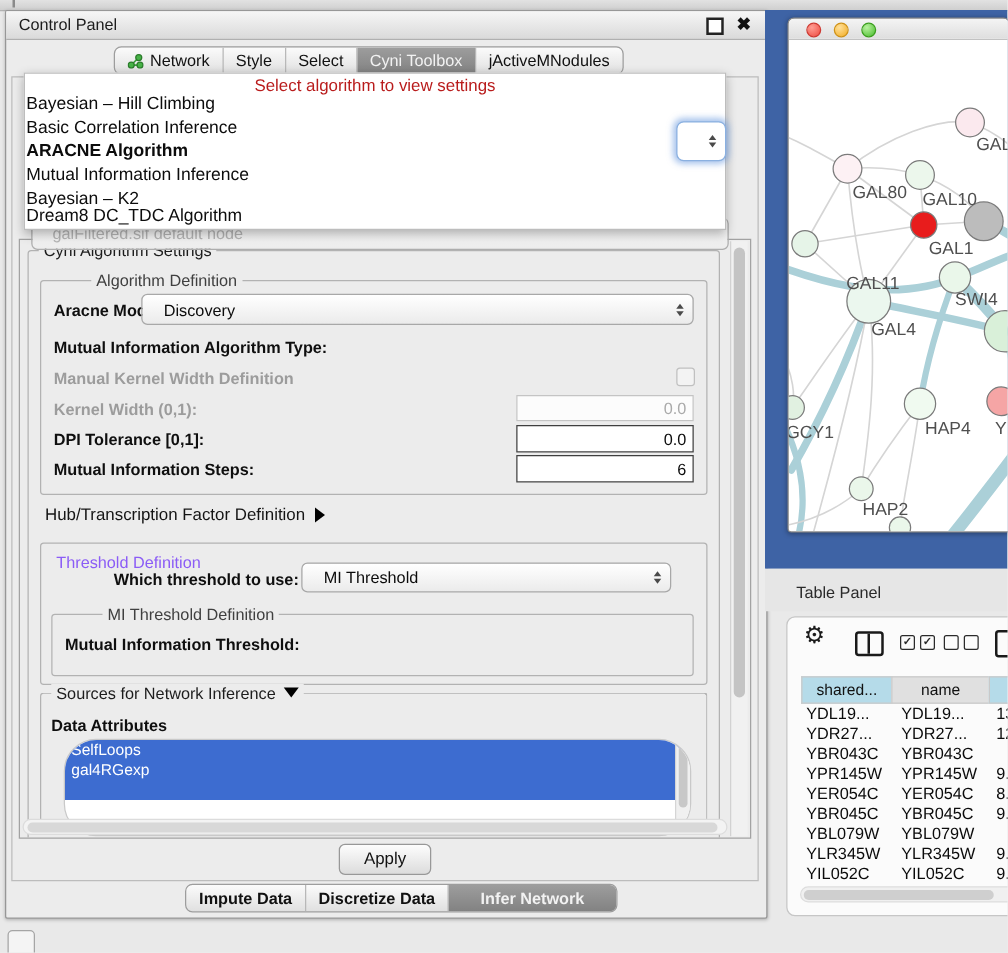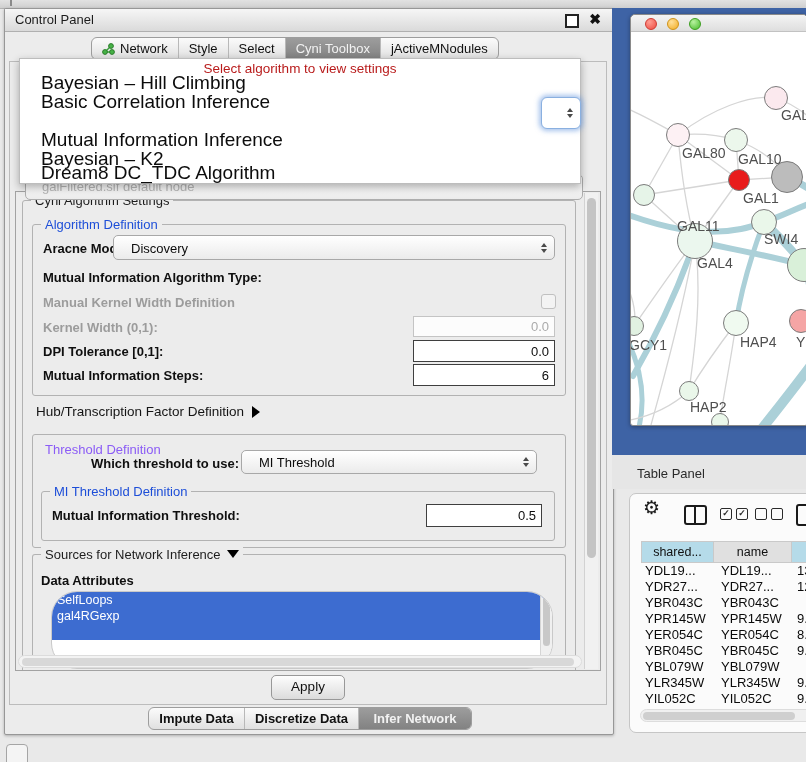--- a/index.html
+++ b/index.html
@@ -31,33 +31,33 @@
   .contentwrap{left:4px;top:52px;width:596px;height:642px;border:1px solid #bcbcbc;background:#ececec;}
 
   
   .ghost-combo{left:20px;top:165px;width:556px;height:24px;border:1px solid #adadad;border-radius:5px;background:linear-gradient(#fff,#ececec);z-index:5;}
   .ghost-combo span{position:absolute;left:16px;top:4px;font-size:13px;color:#b5b5b5;}
   .focus-combo{left:536px;top:88px;width:38px;height:30px;border:1px solid #8ab0e0;border-radius:6px;background:#fff;box-shadow:0 0 5px 2px rgba(95,145,220,.55);z-index:35;}
 
   
   .dropdown{left:14px;top:49px;width:560px;height:124px;background:#fff;border:1px solid #bdbdbd;box-shadow:0 3px 8px rgba(0,0,0,.30);z-index:30;}
   .dd-placeholder{left:0;top:2px;width:100%;text-align:center;font-size:13.5px;color:#b91c1c;}
-  .dd-item{left:0;width:100%;height:19px;line-height:19px;padding-left:21px;font-size:19px;color:#0c0c0c;box-sizing:border-box;}
+  .dd-item{left:0;width:100%;height:19px;line-height:19px;padding-left:1px;font-size:14px;color:#0c0c0c;box-sizing:border-box;}
   .dd-item.bold{font-weight:bold;}
 
   
   .scrollpanel{left:10px;top:182px;width:584px;height:478px;border:1px solid #a2a2a2;background:#ececec;overflow:hidden;}
   .vsb{left:568px;top:1px;width:13px;height:476px;background:#f1f1f1;border-left:1px solid #d2d2d2;z-index:20;}
   .vsb-thumb{left:2px;top:5px;width:9px;height:360px;background:#c4c4c4;border-radius:5px;}
   .hsb{left:2px;top:463px;width:564px;height:13px;background:#f3f3f3;border:1px solid #dcdcdc;border-radius:7px;z-index:20;box-sizing:border-box;}
   .hsb-thumb{left:3px;top:1.5px;width:552px;height:8px;background:#d8d8d8;border-radius:5px;}
 
   .group{position:absolute;border:1px solid #b2b2b2;border-radius:3px;}
   .gt{position:absolute;top:-8px;left:8px;background:#ececec;padding:0 4px;font-size:13px;color:#1d1d1d;white-space:nowrap;}
-  .gt.blue{color:#1d4ed8;}
+  .gt.blue{color:#404040;margin-left:32px;}
   .gt.green{color:#8b5cf6;margin-top:15px;}
 
   .blabel{position:absolute;font-size:13px;font-weight:bold;color:#0f0f0f;white-space:nowrap;}
   .dlabel{position:absolute;font-size:13px;font-weight:bold;color:#9c9c9c;white-space:nowrap;}
 
   .combo{position:absolute;border:1px solid #a8a8a8;border-radius:5px;background:linear-gradient(#ffffff,#ebebeb);box-sizing:border-box;}
   .combo .val{position:absolute;left:17px;top:50%;transform:translateY(-50%);font-size:13px;color:#0c0c0c;white-space:nowrap;}
   .stepper{position:absolute;right:7px;top:50%;transform:translateY(-50%);display:flex;flex-direction:column;gap:2px;}
   .tri-up{width:0;height:0;border-left:3.5px solid transparent;border-right:3.5px solid transparent;border-bottom:4.5px solid #4a4a4a;}
   .tri-down{width:0;height:0;border-left:3.5px solid transparent;border-right:3.5px solid transparent;border-top:4.5px solid #4a4a4a;}
@@ -160,20 +160,21 @@
     <span class="stepper">
         <span class="tri-up"></span>
         <span class="tri-down"></span>
       </span>
   </div>
 
   <div class="abs dropdown">
     <div class="abs dd-placeholder">Select algorithm to view settings</div>
     <div class="abs dd-item" style="top:14px">Bayesian – Hill Climbing</div>
     <div class="abs dd-item" style="top:33px">Basic Correlation Inference</div>
+    <div class="abs dd-item bold" style="top:52px">ARACNE Algorithm</div>
     <div class="abs dd-item" style="top:71px">Mutual Information Inference</div>
     <div class="abs dd-item" style="top:90px">Bayesian – K2</div>
     <div class="abs dd-item" style="top:104px">Dream8 DC_TDC Algorithm</div>
   </div>
 
   <div class="abs scrollpanel">
 
     <div class="group" style="left:6px;top:8px;width:552px;height:480px;">
       <span class="gt">Cyni Algorithm Settings</span>
     </div>
@@ -217,21 +218,20 @@
         <span class="val">MI Threshold</span>
         <span class="stepper">
             <span class="tri-up"></span>
             <span class="tri-down"></span>
           </span>
       </div>
 
       <div class="group" style="left:8px;top:56px;width:512px;height:48px;">
         <span class="gt blue">MI Threshold Definition</span>
         <span class="blabel" style="left:10px;top:16px;">Mutual Information Threshold:</span>
-        <input class="field" style="left: 384px; top: 12px; width: 116px; height: 23px;" readonly="" value="0.5">
       </div>
     </div>
 
     <div class="group" style="left:16px;top:362px;width:532px;height:112px;border-bottom:none;">
       <span class="gt"><span>Sources for Network Inference</span><span class="arrow-down"></span></span>
 
       <span class="blabel" style="left:8px;top:18px;">Data Attributes</span>
 
       <div class="attr-list" style="left:18px;top:36px;width:500px;height:76px;border-radius:26px;">
         <div class="attr-item" style="width:488px;">SelfLoops</div>
@@ -253,21 +253,21 @@
 
   <div class="abs apply-btn">Apply</div>
 
   <div class="abs tabgroup bottomtabs">
     <div class="tab" style="width:96px">
         <span>Impute Data</span>
       </div>
     <div class="tab" style="width:114px">
         <span>Discretize Data</span>
       </div>
-    <div class="tab selected" style="width:112px">
+    <div class="tab selected" style="width:134px">
         <span>Infer Network</span>
       </div>
   </div>
 </div>
 
 <div class="abs bottom-part-icon"></div>
 
 <div class="abs desktop-blue"></div>
 
 <div class="abs netwin">

